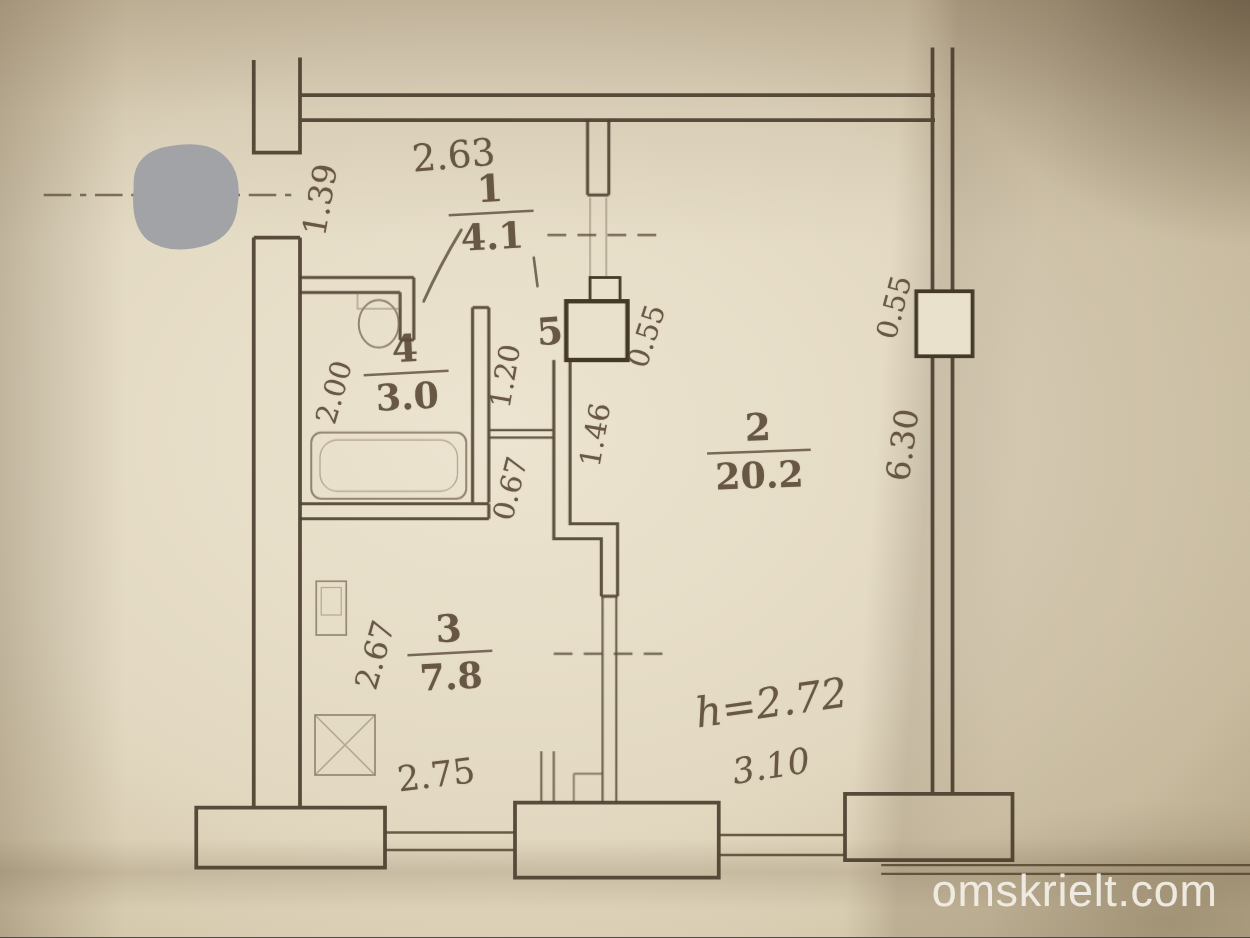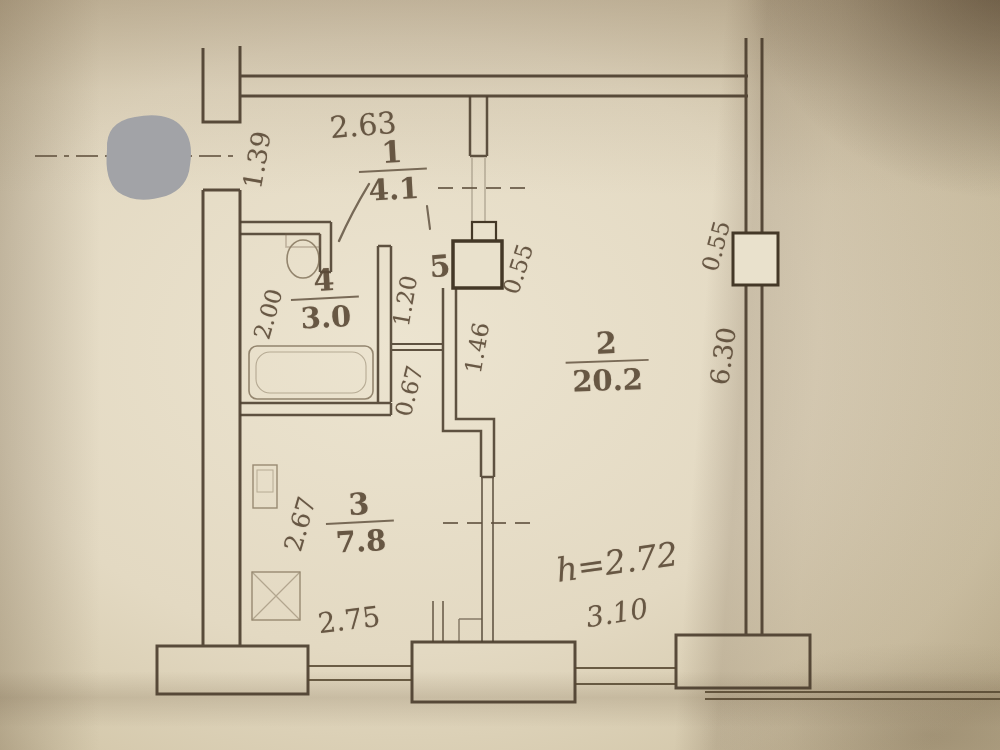--- a/index.html
+++ b/index.html
@@ -156,13 +156,14 @@
 
     <div class="dim" style="left:300px; top:524px; --r:-74deg; font-size:25px;">2.67</div>
 
     <div class="dim" style="left:349px; top:620px; --r:-7deg; font-size:28px;">2.75</div>
 
     <div class="dim ital" style="left:617px; top:562px; --r:-8deg; font-size:33px;">h=2.72</div>
 
     <div class="dim ital" style="left:617px; top:613px; --r:-9deg; font-size:28px;">3.10</div>
   </div>
 
+  <div class="watermark">omskrielt.com</div>
 </div>
 
 </body></html>

